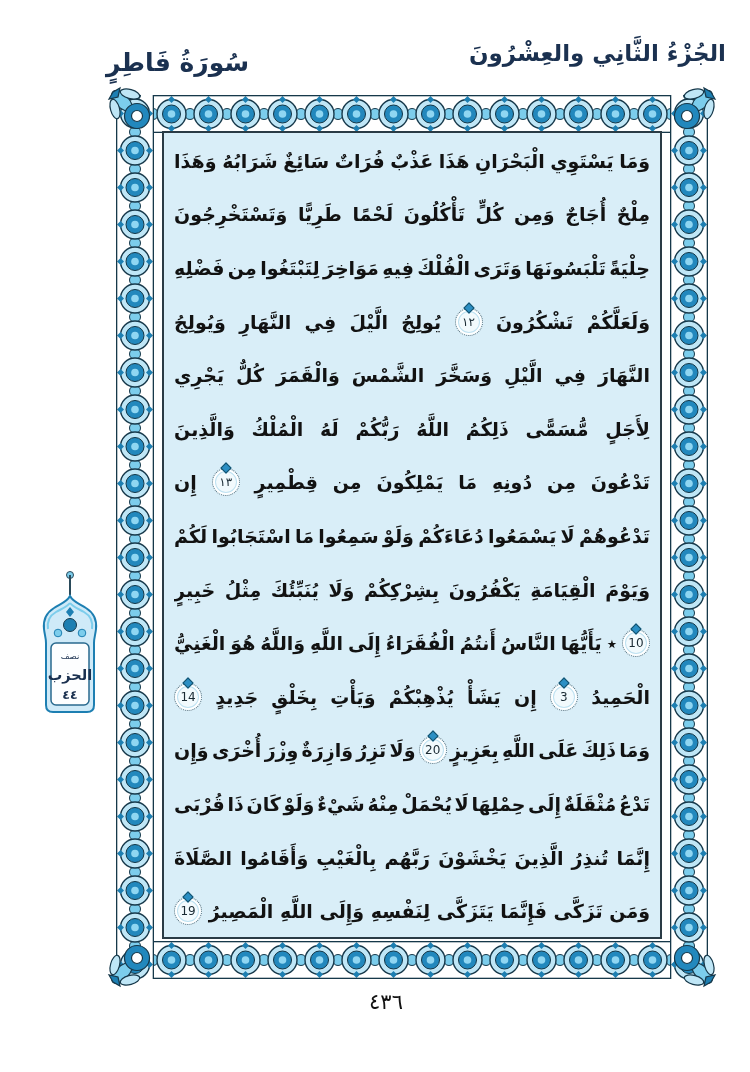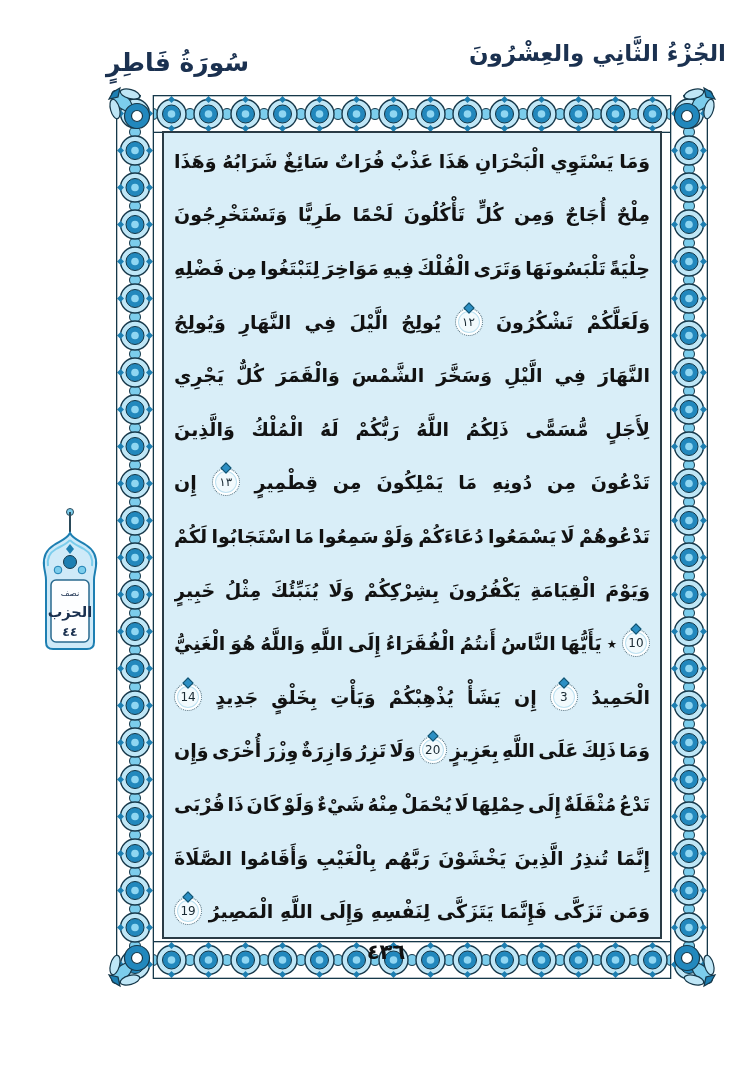--- a/index.html
+++ b/index.html
@@ -43,29 +43,29 @@
     display:flex;align-items:center;justify-content:center;
     font-size:12px;font-weight:normal;color:#1a2a33;position:relative;
     box-sizing:border-box;
   }
   .ayah-badge::before{
     content:"";position:absolute;top:-5px;left:50%;
     transform:translateX(-50%) rotate(45deg);
     width:6px;height:6px;background:#2b8fc4;border:1px solid #14506b;
   }
   
-  .hizb{position:absolute;left:34px;top:512px;width:72px;height:140px;}
+  .hizb{position:absolute;left:34px;top:575px;width:72px;height:140px;}
   .hizb-stem{position:absolute;left:35px;top:0;width:2px;height:20px;background:#2a4a5a;}
   .hizb-stem-knob{position:absolute;left:32px;top:-4px;width:8px;height:8px;border-radius:50%;background:#7ccdec;border:1px solid #2a4a5a;box-sizing:border-box;}
   .hizb svg{position:absolute;left:0;top:18px;}
   .hizb text{font-family:"DejaVu Sans", sans-serif;fill:#1b3150;}
   
   .page-number{
-    position:absolute;left:116px;top:940px;width:540px;text-align:center;
-    font-size:21px;font-weight:bold;color:#111111;
+    position:absolute;left:116px;top:990px;width:540px;text-align:center;
+    font-size:21px;font-weight:normal;color:#111111;
   }
 </style>
 </head>
 <body>
 
 <div class="hdr hdr-juz">الجُزْءُ الثَّانِي والعِشْرُونَ</div>
 <div class="hdr hdr-surah">سُورَةُ فَاطِرٍ</div>
 
 <div class="frame">
 

